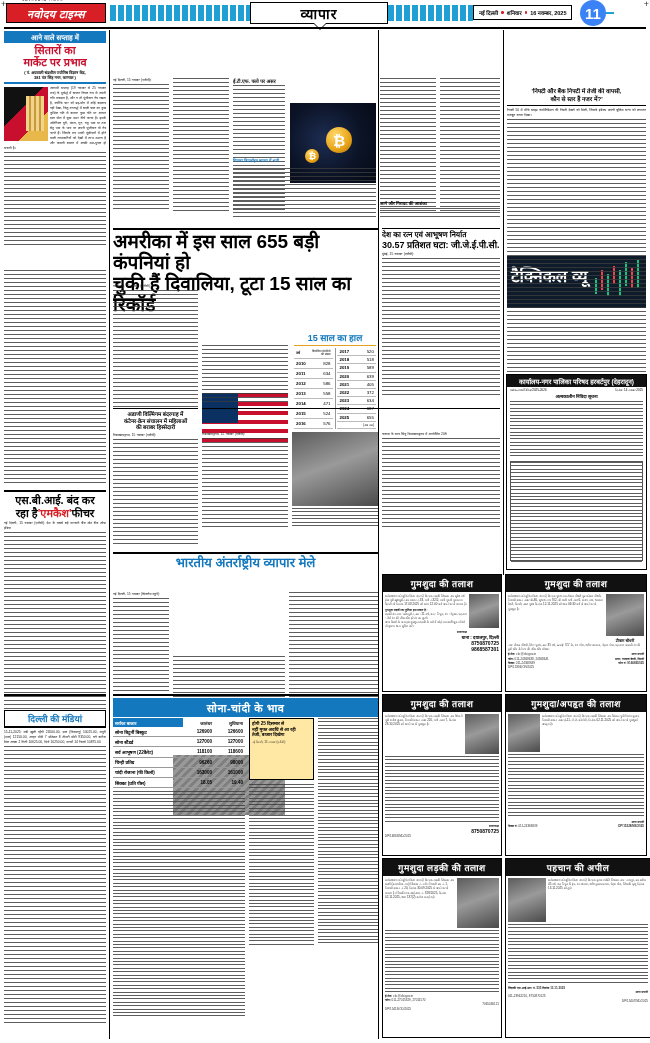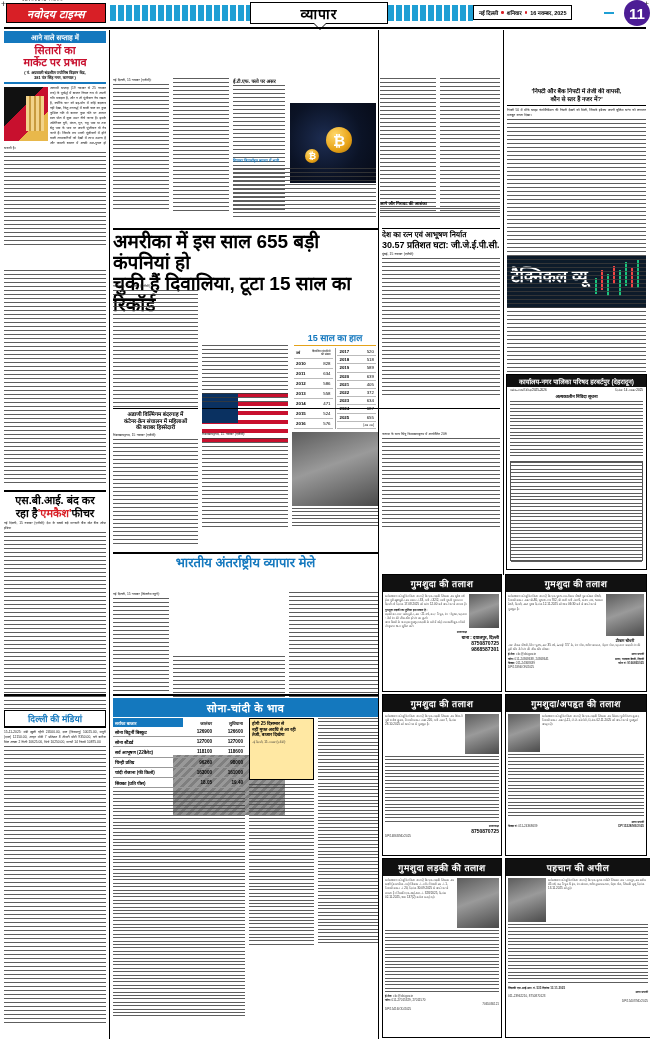--- a/index.html
+++ b/index.html
@@ -43,22 +43,22 @@
     content: ""; position: absolute; left: -6px; top: -7px; width: 0; height: 0;
     border-left: 6px solid transparent; border-right: 6px solid transparent; border-top: 6px solid #fff;
   }
   .dateline {
     position: absolute; left: 473px; top: 5px; height: 15px; border: 1px solid #000;
     padding: 0 5px; display: flex; align-items: center; gap: 3px; background: #fff;
   }
   .dateline span { font-size: 5.5px; font-weight: bold; }
   .dot { width: 2.5px; height: 2.5px; border-radius: 50%; background: #d81f26; display: inline-block; }
   .pageno {
-    position: absolute; left: 624px; top: 0px; width: 26px; height: 26px; border-radius: 50%;
-    background: #4c1d95; color: #fff; font-size: 15px; font-weight: bold;
+    position: absolute; left: 580px; top: 0px; width: 26px; height: 26px; border-radius: 50%;
+    background: #3b82f6; color: #fff; font-size: 15px; font-weight: bold;
     display: flex; align-items: center; justify-content: center;
   }
   .pageno-line { position: absolute; left: 604px; top: 12px; width: 10px; height: 1.5px; background: #1f9fd4; }
   .crop-mark { position: absolute; font-size: 9px; color: #333; }
 
   
   .rule-h { background: #000; height: 1px; width: 100%; }
   .rule-h2 { background: #000; height: 2px; width: 100%; }
   .vrule { position: absolute; width: 1px; background: #000; }
 

